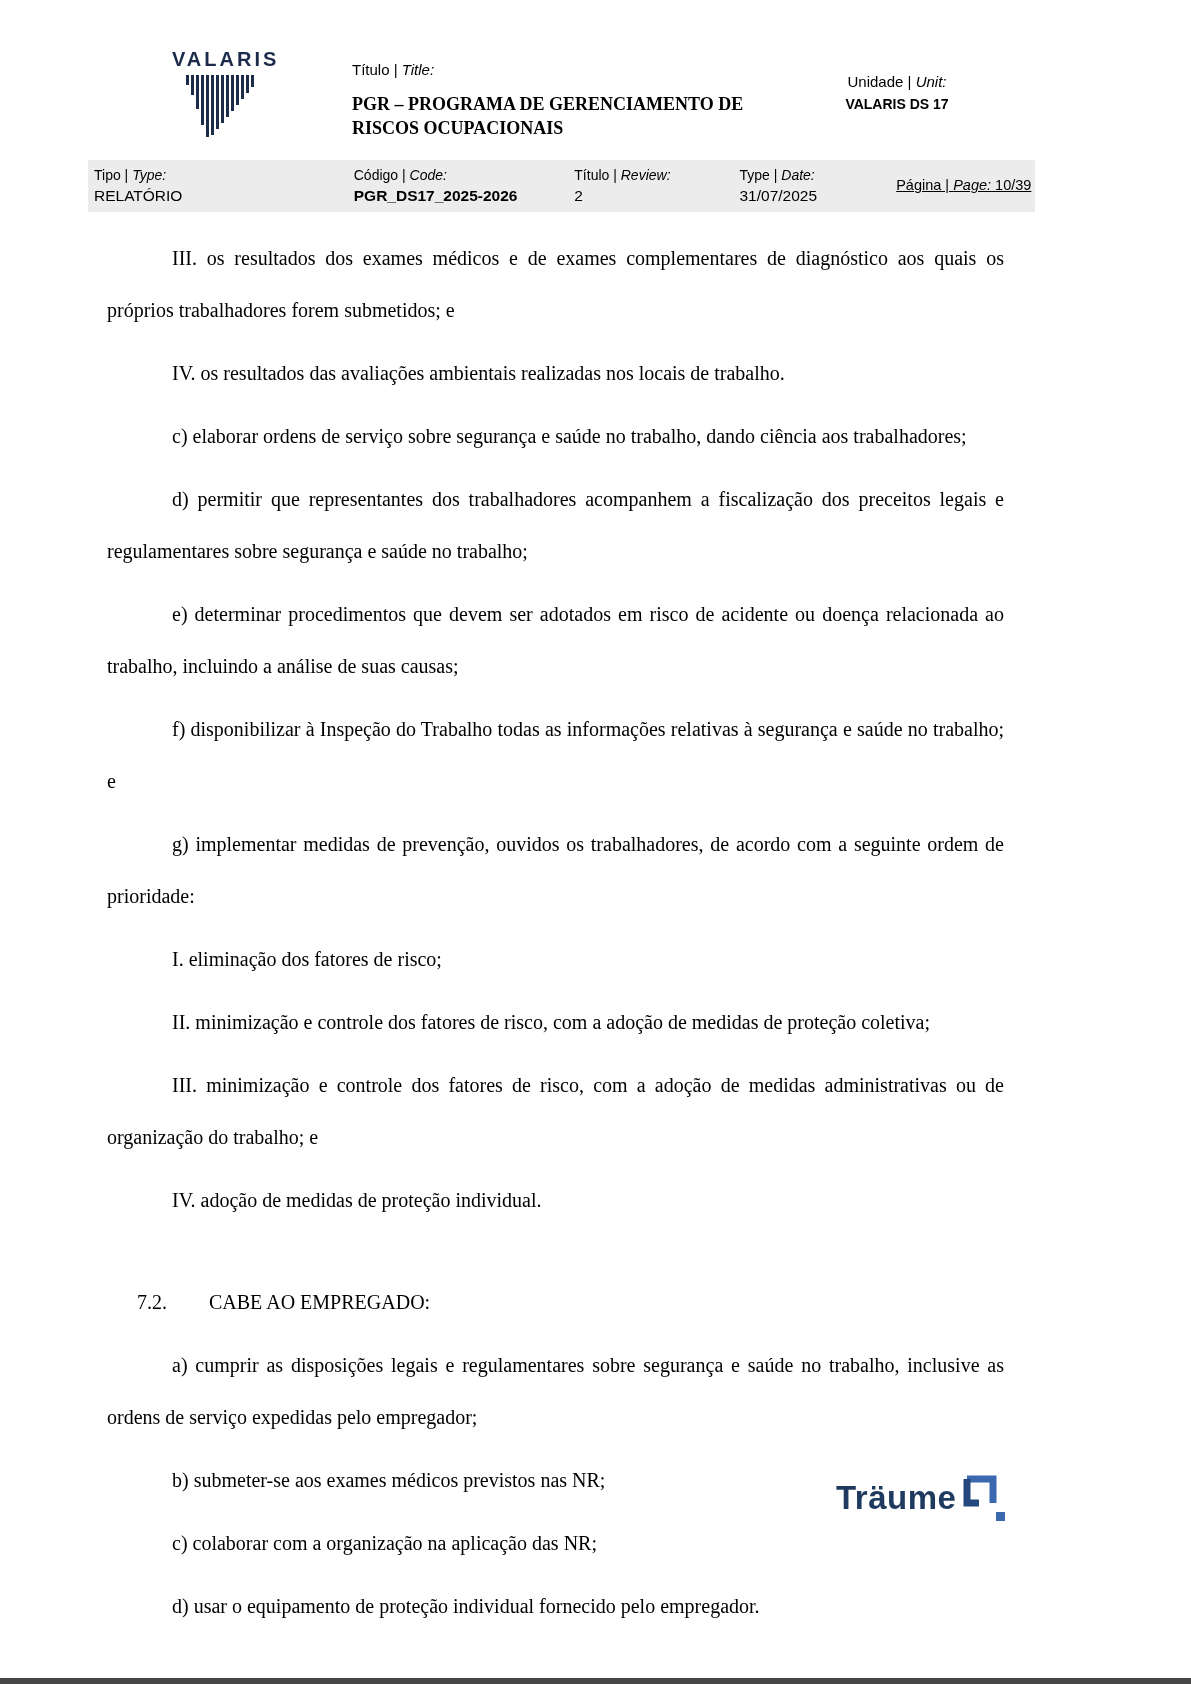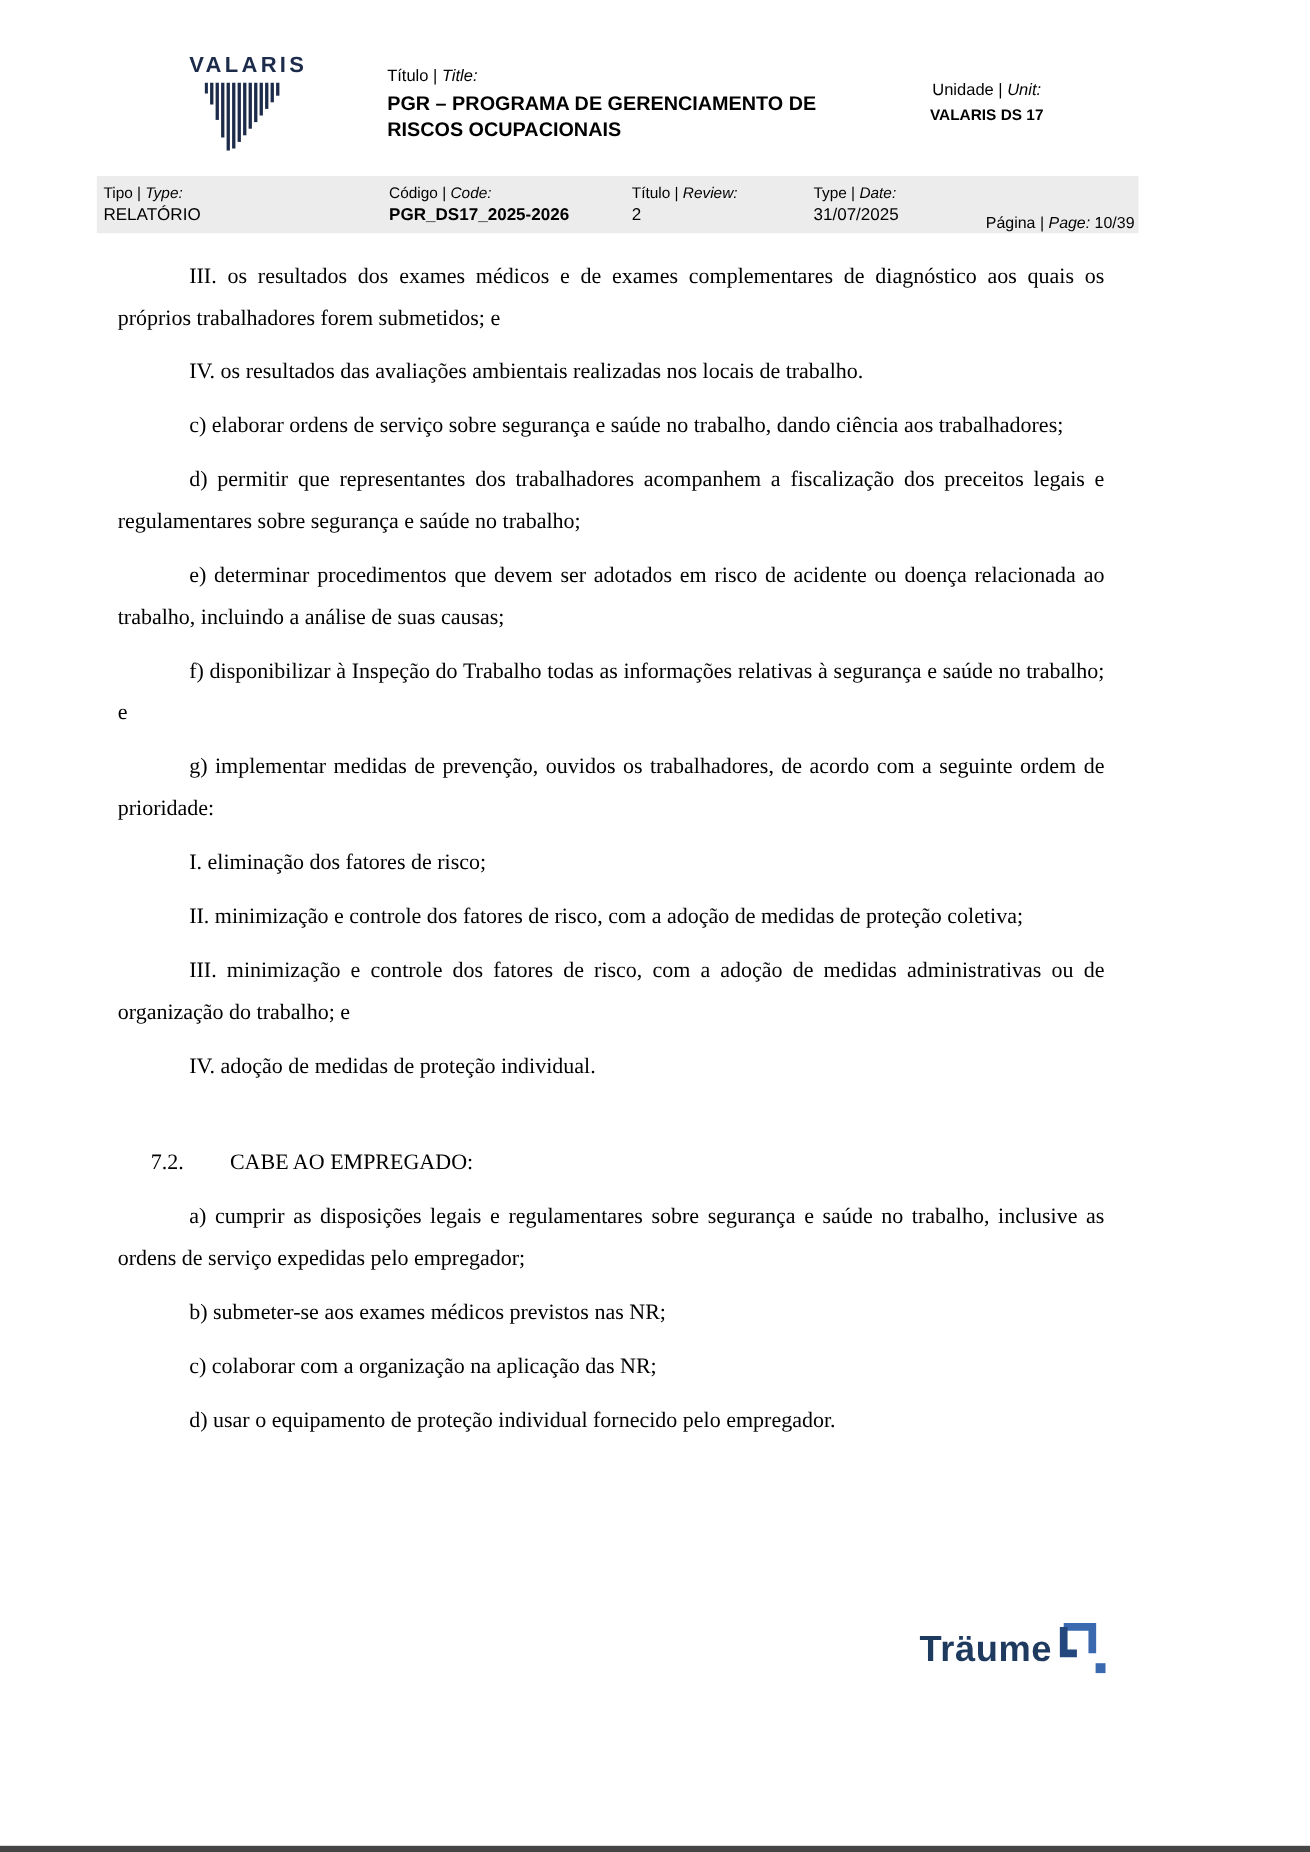--- a/index.html
+++ b/index.html
@@ -11,48 +11,48 @@
   .it { font-style:italic; }
 
   
   .header { position:absolute; left:0; top:0; width:1191px; height:160px; }
   .logo-block { position:absolute; left:172px; top:48px; width:100px; text-align:center; }
   .logo-text { font-size:20px; font-weight:bold; letter-spacing:3px; color:#1c2b4a; }
   .logo-bars { margin-top:4px; }
 
   .title-block { position:absolute; left:352px; top:60px; width:430px; }
   .hdr-label { font-size:15px; line-height:20px; }
-  .title-main { font-size:18px; font-weight:bold; line-height:24px; margin-top:2px; }
+  .title-main { font-size:18px; font-weight:bold; line-height:24px; margin-top:12px;font-family:Liberation Serif, serif; }
 
   .unit-block { position:absolute; left:802px; top:72px; width:190px; text-align:center; }
   .unit-value { font-size:14px; font-weight:bold; margin-top:4px; }
 
   
   .meta-bar {
     position:absolute; left:88px; top:160px; width:947px; height:52px;
     background:#ececec; display:flex;gap:34px;
   }
   .meta-cell { padding:6px 0 0 6px; }
   .meta-cell .m-label { font-size:14px; line-height:18px; }
   .meta-cell .m-value { font-size:15.5px; line-height:20px; margin-top:2px; }
   .m-bold { font-weight:bold; }
   .c-tipo   { width:264px; }
   .c-codigo { width:218px; }
   .c-rev    { width:153px; }
   .c-data   { width:143px; }
-  .c-pag    { width:169px; display:flex; align-items:flex-end; padding-top:0; }
+  .c-pag    { width:169px; display:flex; align-items:flex-start; padding-top:16px;text-decoration:underline; }
   .c-pag .m-label { font-size:14.5px; }
 
   
   .doc-body {
     position:absolute; left:107px; top:232px; width:897px;
     font-family:"Liberation Serif", serif; font-size:20px; color:#000;
   }
   .para {
-    text-align:justify; text-indent:65px; line-height:38px; margin-bottom:11px;
+    text-align:justify; text-indent:65px; line-height:52px; margin-bottom:11px;
   }
   .para.section-heading {
     margin-top:50px; text-indent:30px; text-align:left;
   }
   .para.section-heading .num { display:inline-block; width:72px; text-indent:0; }
 
   
   .footer-brand {
     position:absolute; left:836px; top:1468px; display:flex; align-items:center;
   }

